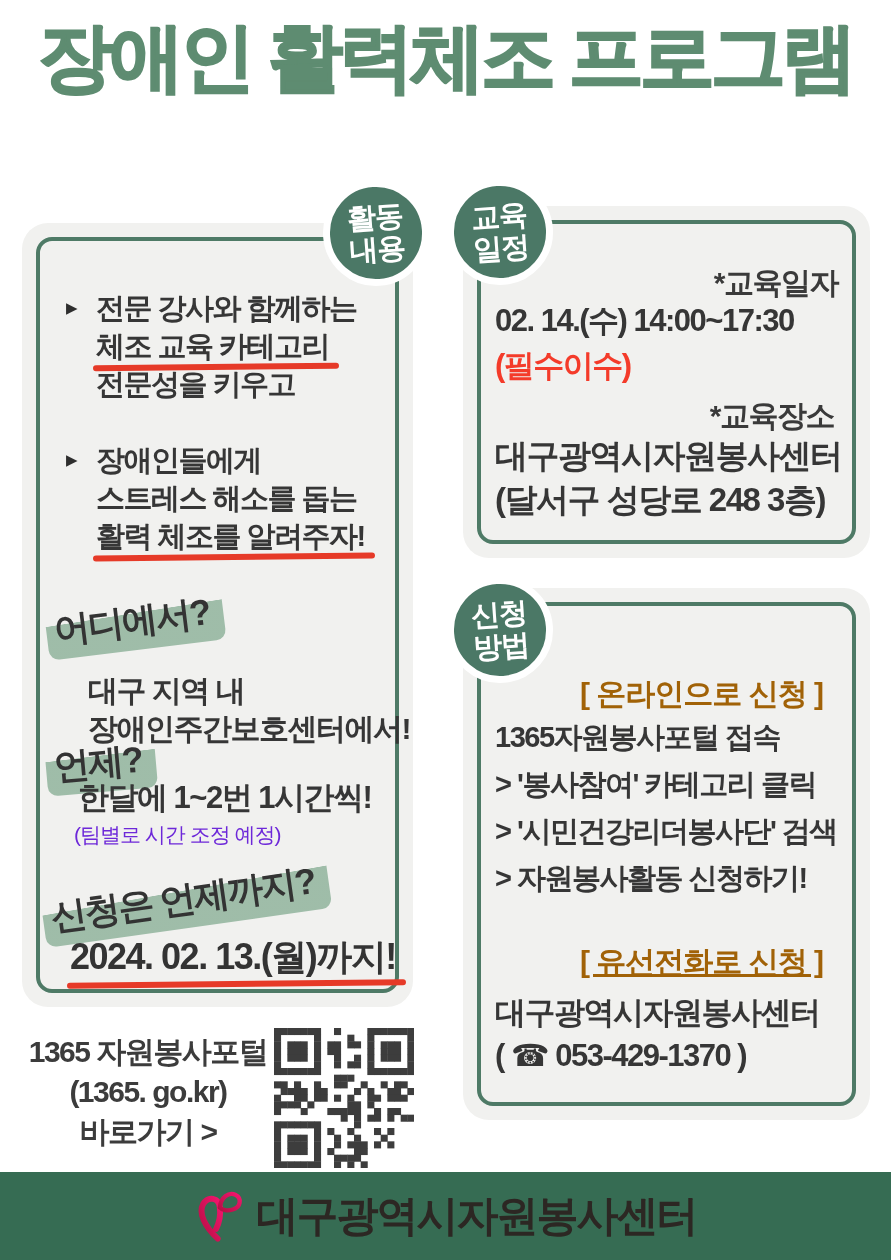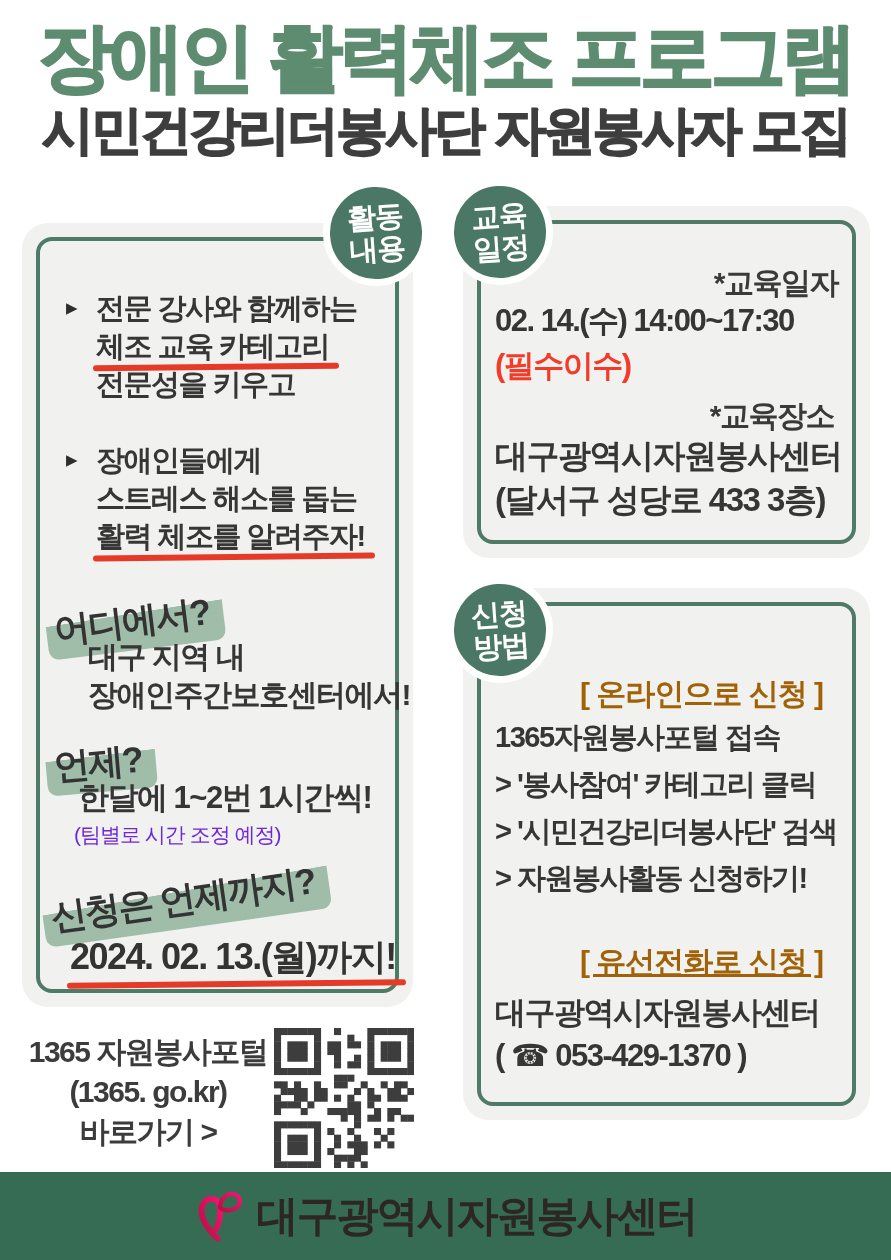--- a/index.html
+++ b/index.html
@@ -72,41 +72,40 @@
     background:#366c53; display:flex; align-items:center; justify-content:center; gap:8px;
   }
   .footer-org { font-size:42px; font-weight:800; letter-spacing:-2px; color:#2c2723; white-space:nowrap; }
 </style>
 </head>
 <body>
 
 <div class="page">
 
   <div class="title">장애인 활력체조 프로그램</div>
-  <div class="subtitle">시민건강리더봉사단 자원봉사자 모집</div>
 
   <section class="gray-box box-left">
     <div class="green-border"></div>
 
     <div class="abs" style="left:44px; top:66px;">
       <div class="body-line"><span class="tri">▶</span><span>전문 강사와 함께하는</span></div>
       <div class="body-line indent"><span class="redline">체조 교육 카테고리</span></div>
       <div class="body-line indent"><span>전문성을 키우고</span></div>
     </div>
 
     <div class="abs" style="left:44px; top:218px;">
       <div class="body-line"><span class="tri">▶</span><span>장애인들에게</span></div>
       <div class="body-line indent"><span>스트레스 해소를 돕는</span></div>
       <div class="body-line indent"><span class="redline">활력 체조를 알려주자!</span></div>
     </div>
 
     <div class="abs" style="left:24px; top:374px;">
       <span class="q rot7">어디에서?</span>
     </div>
-    <div class="abs" style="left:66px; top:415px;">
+    <div class="abs" style="left:66px; top:449px;">
       <div class="body-line" style="font-size:30px;">대구 지역 내</div>
       <div class="body-line" style="font-size:30px;">장애인주간보호센터에서!</div>
     </div>
 
     <div class="abs" style="left:24px; top:516px;">
       <span class="q rot5">언제?</span>
     </div>
     <div class="abs body-line" style="left:56px; top:556px; font-size:31px;">한달에 1~2번 1시간씩!</div>
     <div class="abs note" style="left:52px; top:598px;">(팀별로 시간 조정 예정)</div>
 
@@ -122,21 +121,21 @@
     <span>내용</span>
   </div>
 
   <section class="gray-box box-rtop">
     <div class="green-border"></div>
     <div class="abs r-label" style="right:32px; top:57px;">*교육일자</div>
     <div class="abs r-line" style="left:32px;  top:94px;">02. 14.(수) 14:00~17:30</div>
     <div class="abs r-line red" style="left:32px; top:139px;">(필수이수)</div>
     <div class="abs r-label" style="right:36px; top:190px;">*교육장소</div>
     <div class="abs r-big" style="left:32px;  top:228px;">대구광역시자원봉사센터</div>
-    <div class="abs r-big" style="left:32px;  top:272px;">(달서구 성당로 433 3층)</div>
+    <div class="abs r-big" style="left:32px;  top:272px;">(달서구 성당로 248 3층)</div>
   </section>
   <div class="badge badge-schedule">
     <span>교육</span>
     <span>일정</span>
   </div>
 
   <section class="gray-box box-rbot">
     <div class="green-border"></div>
     <div class="abs bracket-head" style="left:90px; right:20px; top:86px;">[ 온라인으로 신청 ]</div>
     <div class="abs steps" style="left:32px; top:126px;">

